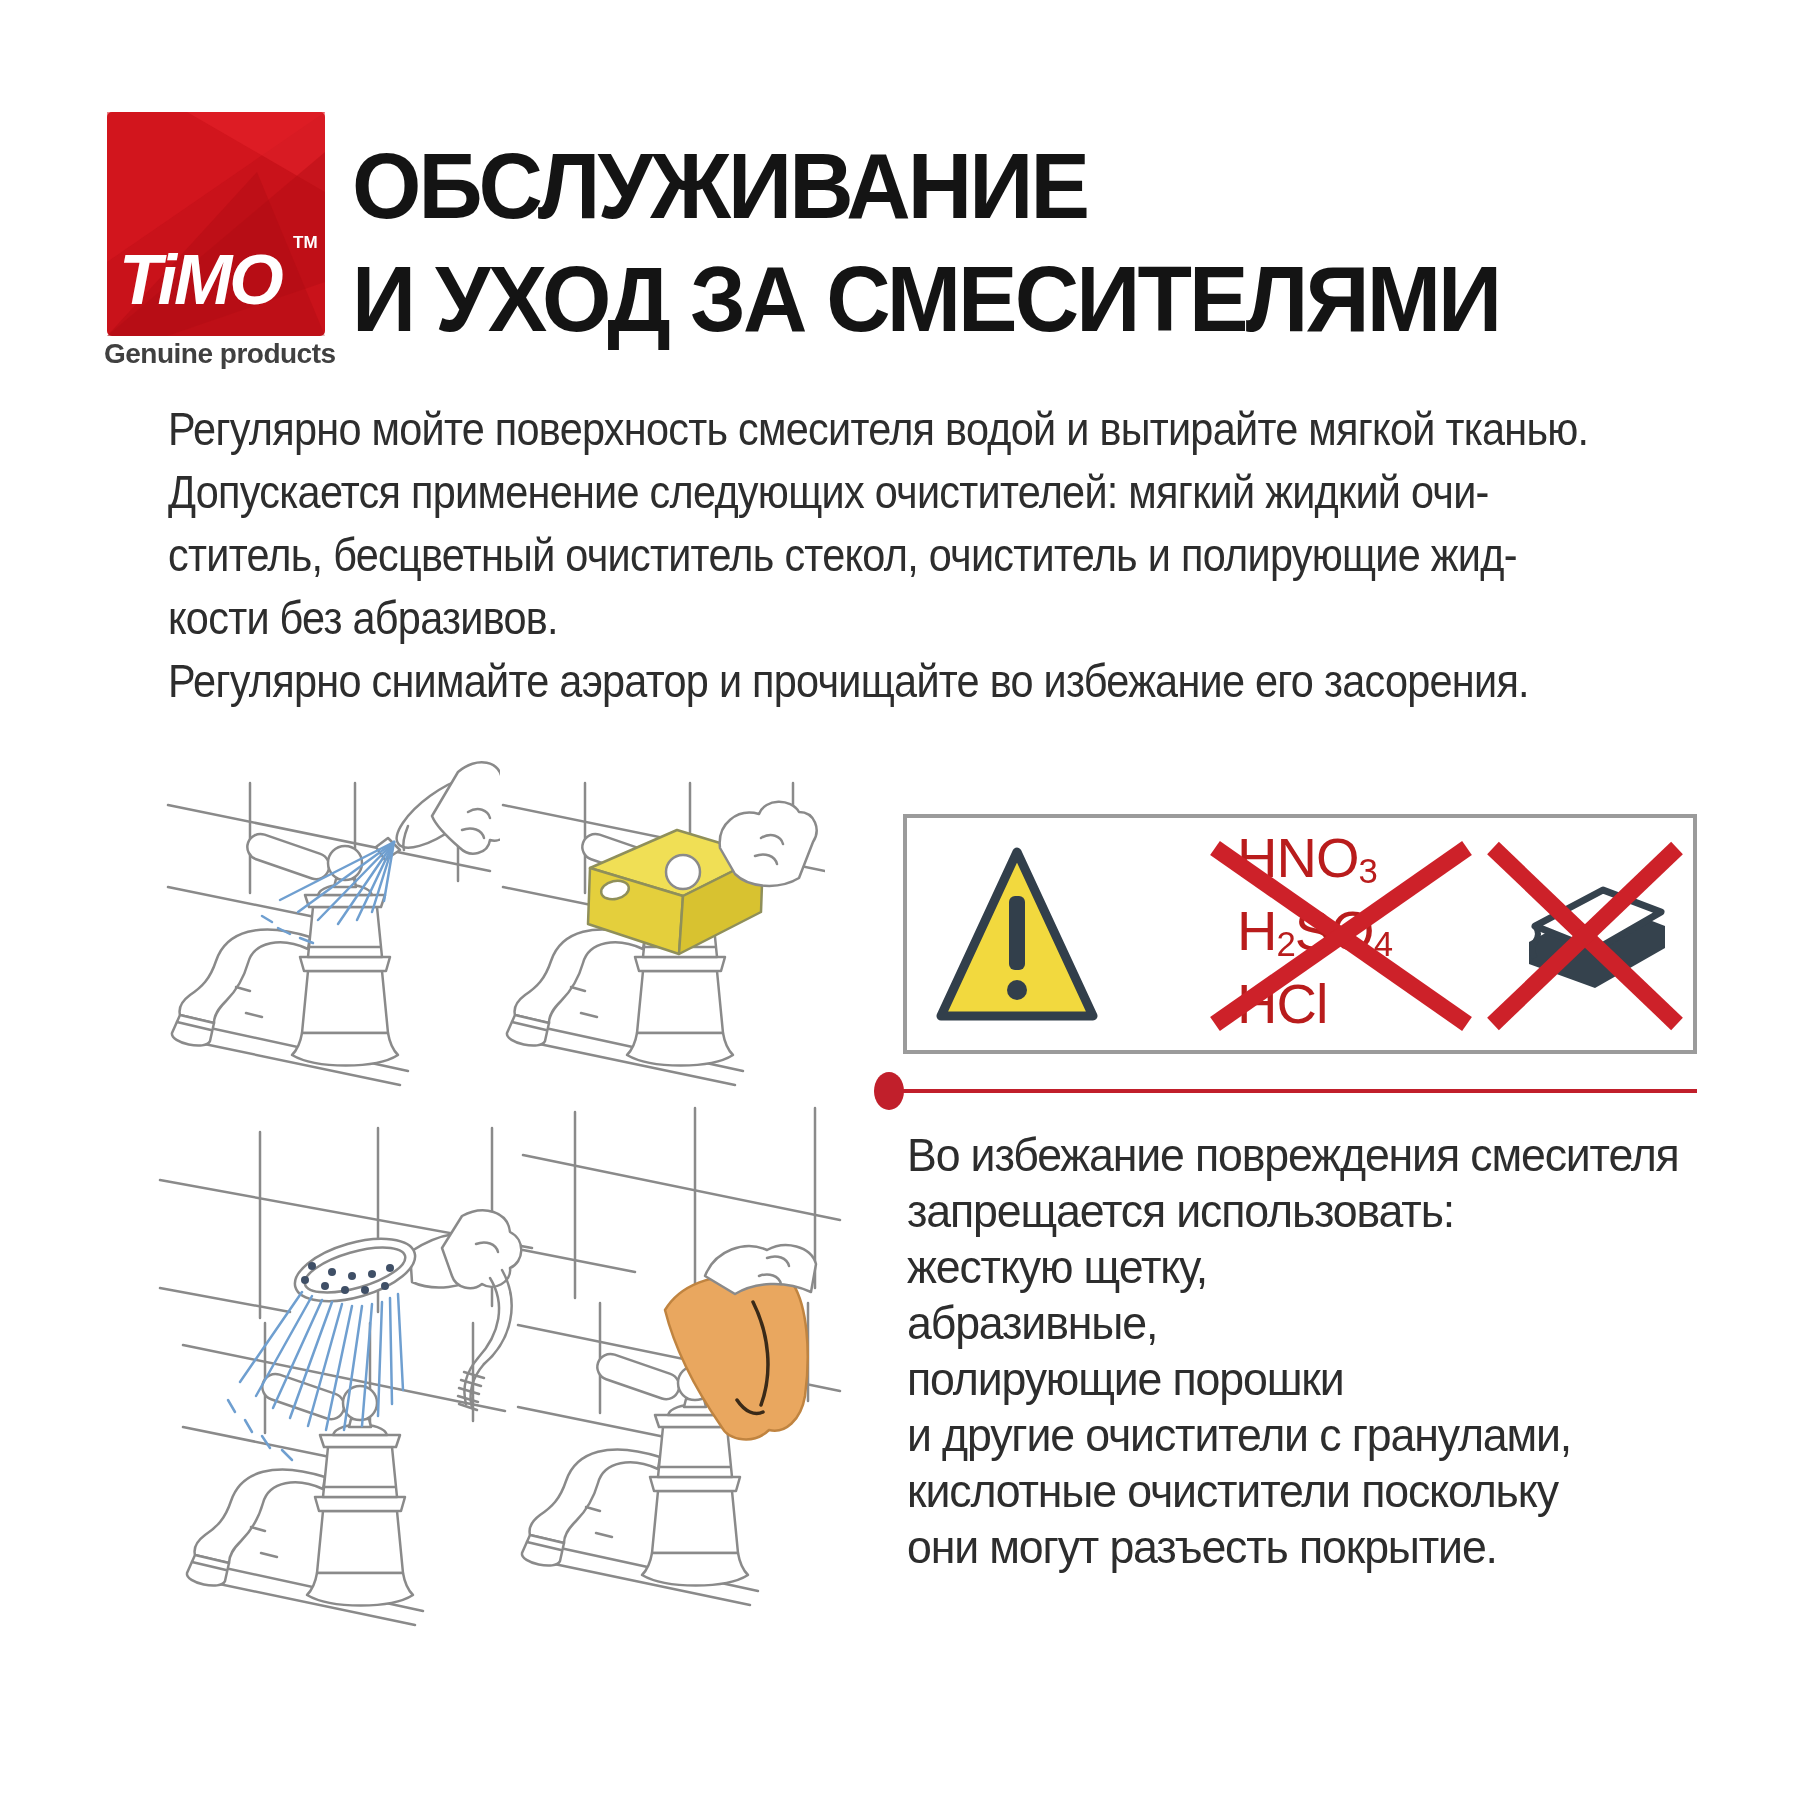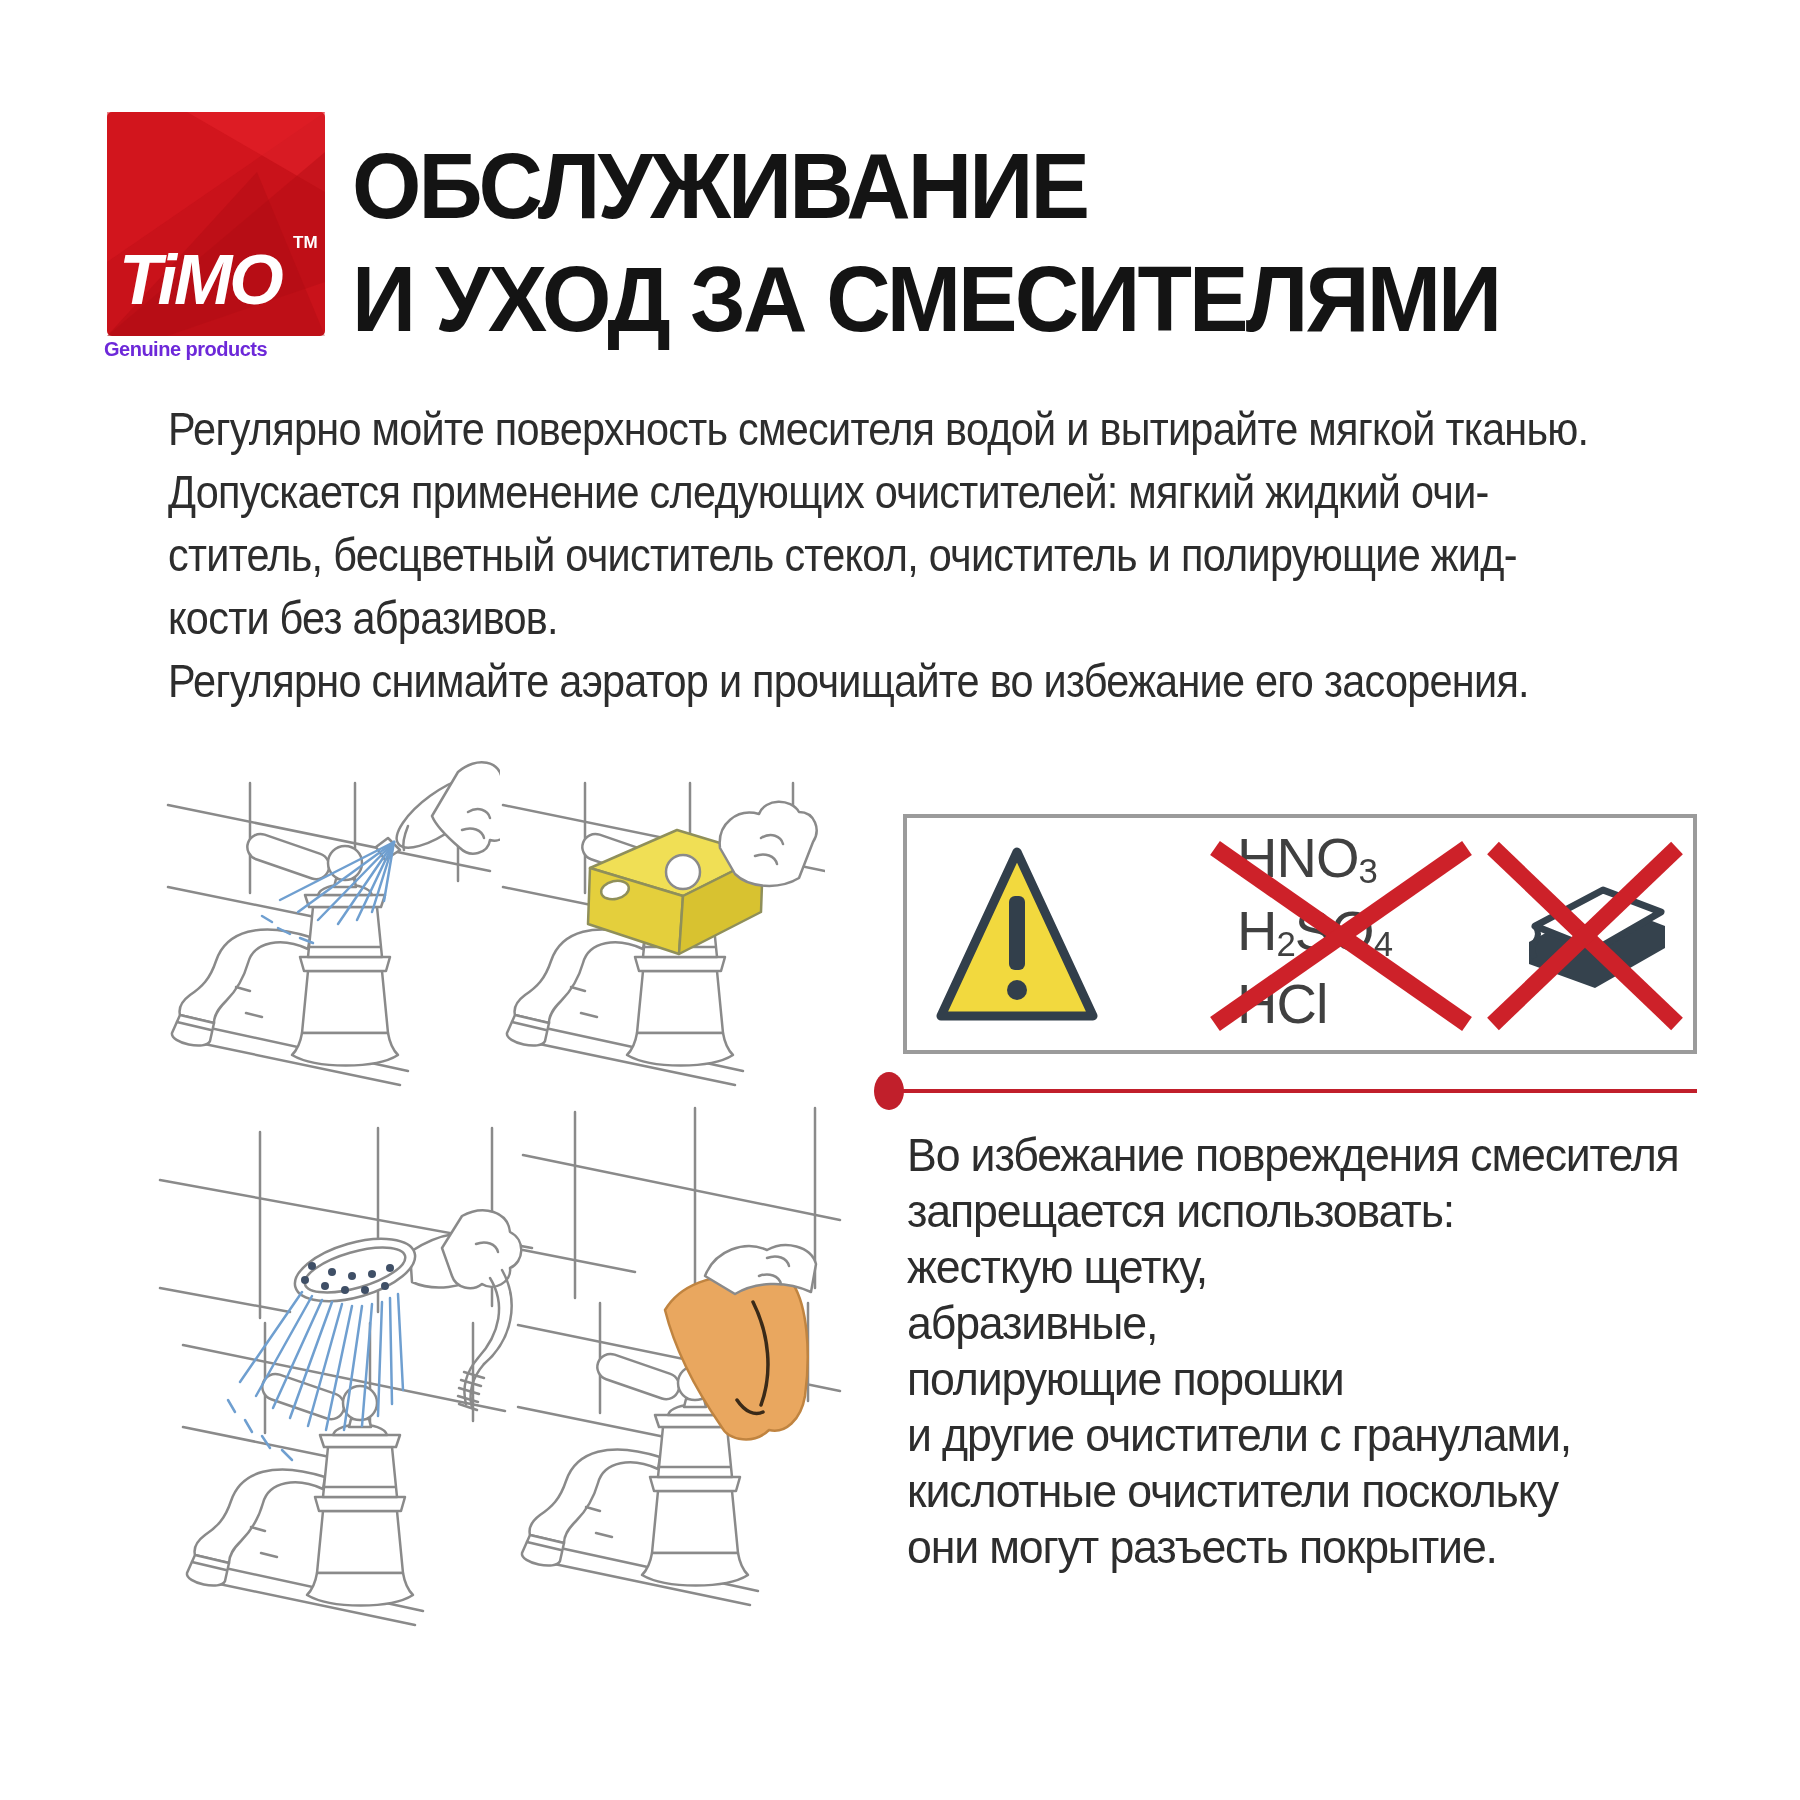--- a/index.html
+++ b/index.html
@@ -4,34 +4,34 @@
 <style>
   html,body{margin:0;padding:0;}
   body{
     width:1800px;height:1800px;position:relative;background:#ffffff;
     font-family:"Liberation Sans", sans-serif;overflow:hidden;
   }
   .abs{position:absolute;}
 
   
   .logo-wrap{left:107px;top:112px;width:218px;height:224px;}
-  .tagline{left:104px;top:338px;font-size:20px;font-weight:700;color:#6d28d9;letter-spacing:-0.5px;}
+  .tagline{left:104px;top:338px;font-size:28px;font-weight:700;color:#404040;letter-spacing:-0.5px;}
 
   
   .title{left:352px;top:130px;font-weight:700;color:#141414;font-size:92px;line-height:113px;
          letter-spacing:-3px;transform:scaleX(0.97);transform-origin:left top;white-space:nowrap;}
 
   
   .intro{left:168px;top:398px;font-size:46px;line-height:63px;color:#2d2d2d;letter-spacing:-0.8px;
          transform:scaleX(0.90);transform-origin:left top;white-space:nowrap;}
 
   
   .warnbox{left:903px;top:814px;width:794px;height:240px;border:4px solid #9b9b9b;background:#fff;box-sizing:border-box;}
   .tri-svg{left:28px;top:26px;width:165px;height:182px;}
-  .chems{left:330px;top:10px;font-size:56px;line-height:60px;color:#404040;font-weight:500;letter-spacing:-1px;}
+  .chems{left:330px;top:10px;font-size:56px;line-height:60px;color:#b91c1c;font-weight:500;letter-spacing:-1px;}
   .chems sub{font-size:0.62em;vertical-align:-0.18em;}
   .chem-x1{left:298px;top:22px;width:272px;height:192px;}
   .sponge-icon{left:612px;top:46px;width:152px;height:136px;}
   .chem-x2{left:576px;top:22px;width:204px;height:192px;}
 
   
   .red-dot{left:874px;top:1072px;width:30px;height:38px;border-radius:50%;background:#c11f2b;}
   .red-line{left:902px;top:1089px;width:795px;height:4px;background:#c11f2b;}
 
   

